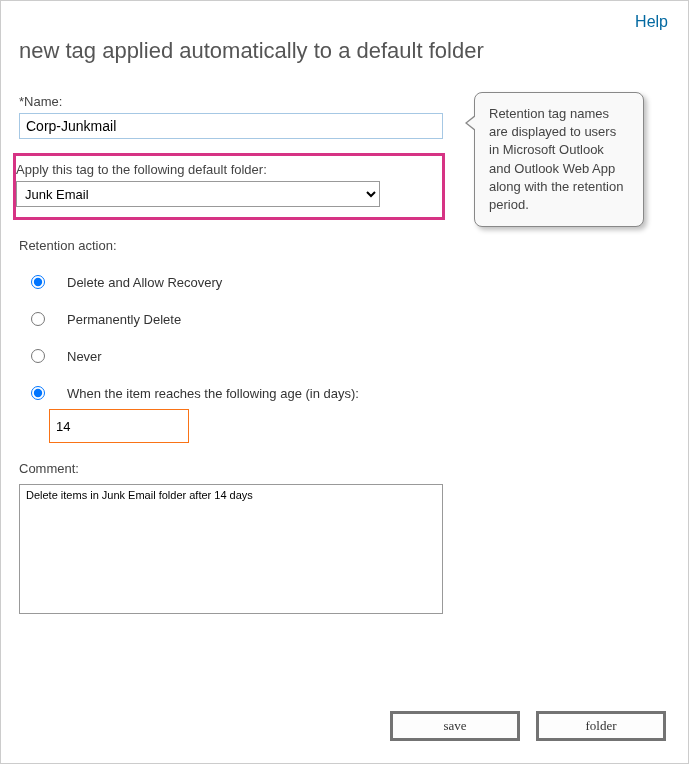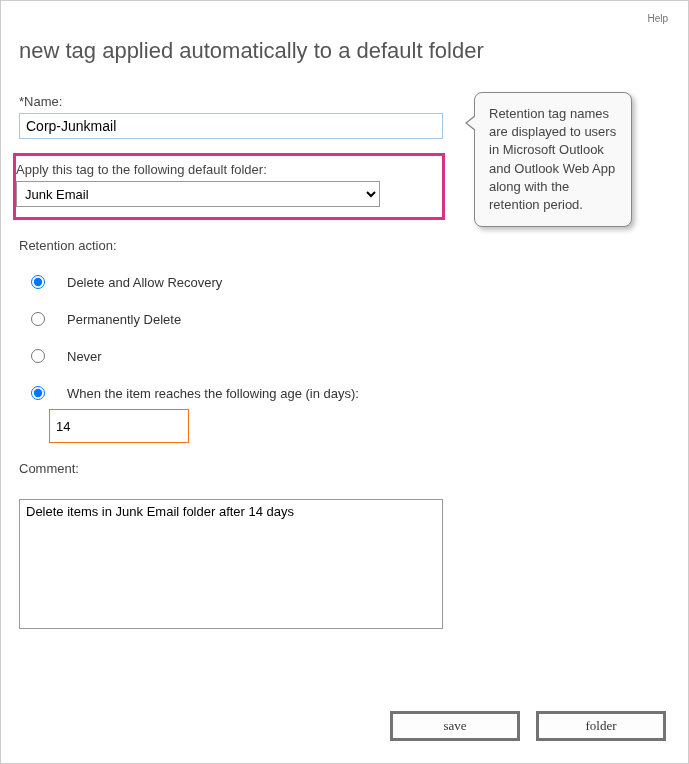--- a/index.html
+++ b/index.html
@@ -11,41 +11,41 @@
       width: 689px;
       height: 764px;
       border: 1px solid #ccc;
       position: relative;
       padding: 14px;
     }
     .help-link {
       position: absolute;
       top: 12px;
       right: 20px;
-      color: #737373;
-      font-size: 10px;
+      color: #0369a1;
+      font-size: 16px;
       cursor: pointer;
     }
     .page-title {
       font-size: 22px;
       font-weight: 300;
       color: #555;
       margin-top: 23px;
       margin-bottom: 30px;
       margin-left: 4px;
     }
     .form-area {
       position: relative;
       margin-left: 4px;
     }
     .tooltip-box {
       position: absolute;
       top: -2px;
       left: 455px;
-      width: 158px;
+      width: 170px;
       background: #f9f9f9;
       border: 1px solid #888;
       border-radius: 8px;
       padding: 12px 14px;
       font-size: 13px;
       line-height: 1.4;
       color: #444;
       box-shadow: 3px 3px 5px rgba(0,0,0,0.25);
     }
     .tooltip-box::before {
@@ -124,24 +124,24 @@
       font-size: 13px;
       font-family: inherit;
       margin-left: 30px;
       margin-top: 8px;
     }
     .comment-area {
       width: 424px;
       height: 130px;
       border: 1px solid #999;
       padding: 4px 6px;
-      font-size: 13px;
+      font-size: 11px;
       font-family: inherit;
       resize: none;
-      margin-top: 19px;
+      margin-top: 4px;
     }
     .footer-buttons {
       position: absolute;
       bottom: 22px;
       right: 22px;
       display: flex;
       gap: 16px;
     }
     .btn {
       width: 130px;

